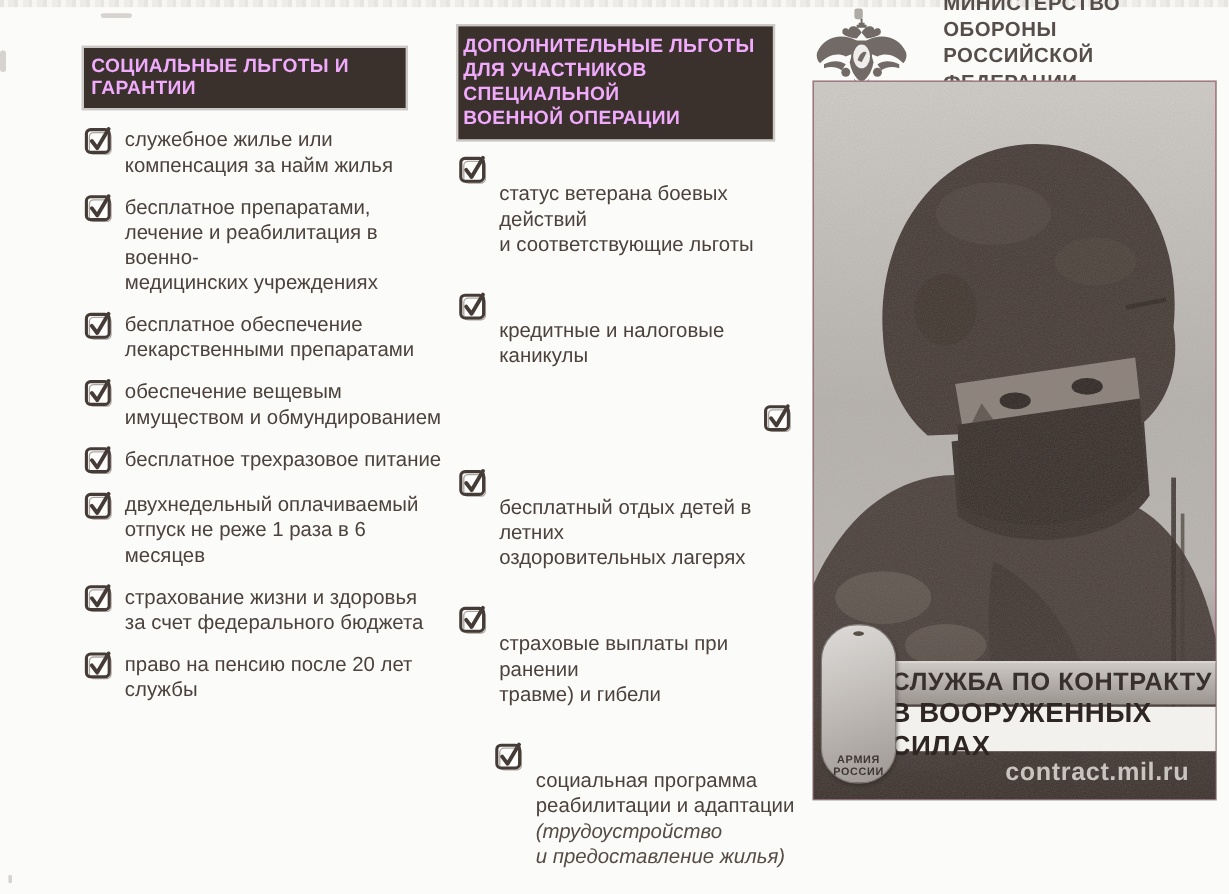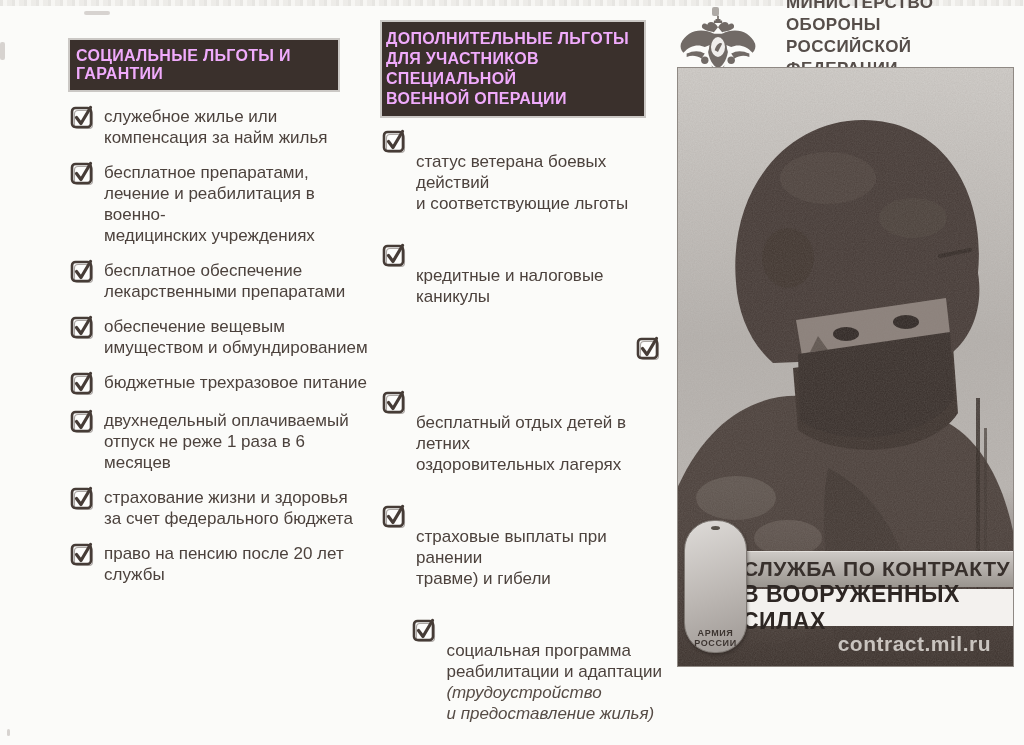--- a/index.html
+++ b/index.html
@@ -160,21 +160,21 @@
       </svg>
       <div class="itxt">обеспечение вещевым
 имуществом и обмундированием</div>
     </div>
       <div class="item">
       <svg class="cbx" viewBox="0 0 26 26" aria-hidden="true">
         <rect x="2" y="4" width="19" height="19" rx="3.5" fill="#fdfdfc" stroke="#463c37" stroke-width="2.6"></rect>
         <rect x="4.5" y="6.5" width="18" height="18" rx="3.5" fill="none" stroke="#463c37" stroke-width="1.1" opacity=".45"></rect>
         <path d="M6.5 13.5 L11 19.5 L20.5 3.5" fill="none" stroke="#463c37" stroke-width="3.2" stroke-linecap="round" stroke-linejoin="round"></path>
       </svg>
-      <div class="itxt">бюджетные трехразовое питание</div>
+      <div class="itxt">бесплатное трехразовое питание</div>
     </div>
       <div class="item">
       <svg class="cbx" viewBox="0 0 26 26" aria-hidden="true">
         <rect x="2" y="4" width="19" height="19" rx="3.5" fill="#fdfdfc" stroke="#463c37" stroke-width="2.6"></rect>
         <rect x="4.5" y="6.5" width="18" height="18" rx="3.5" fill="none" stroke="#463c37" stroke-width="1.1" opacity=".45"></rect>
         <path d="M6.5 13.5 L11 19.5 L20.5 3.5" fill="none" stroke="#463c37" stroke-width="3.2" stroke-linecap="round" stroke-linejoin="round"></path>
       </svg>
       <div class="itxt">двухнедельный оплачиваемый
 отпуск не реже 1 раза в 6 месяцев</div>
     </div>

